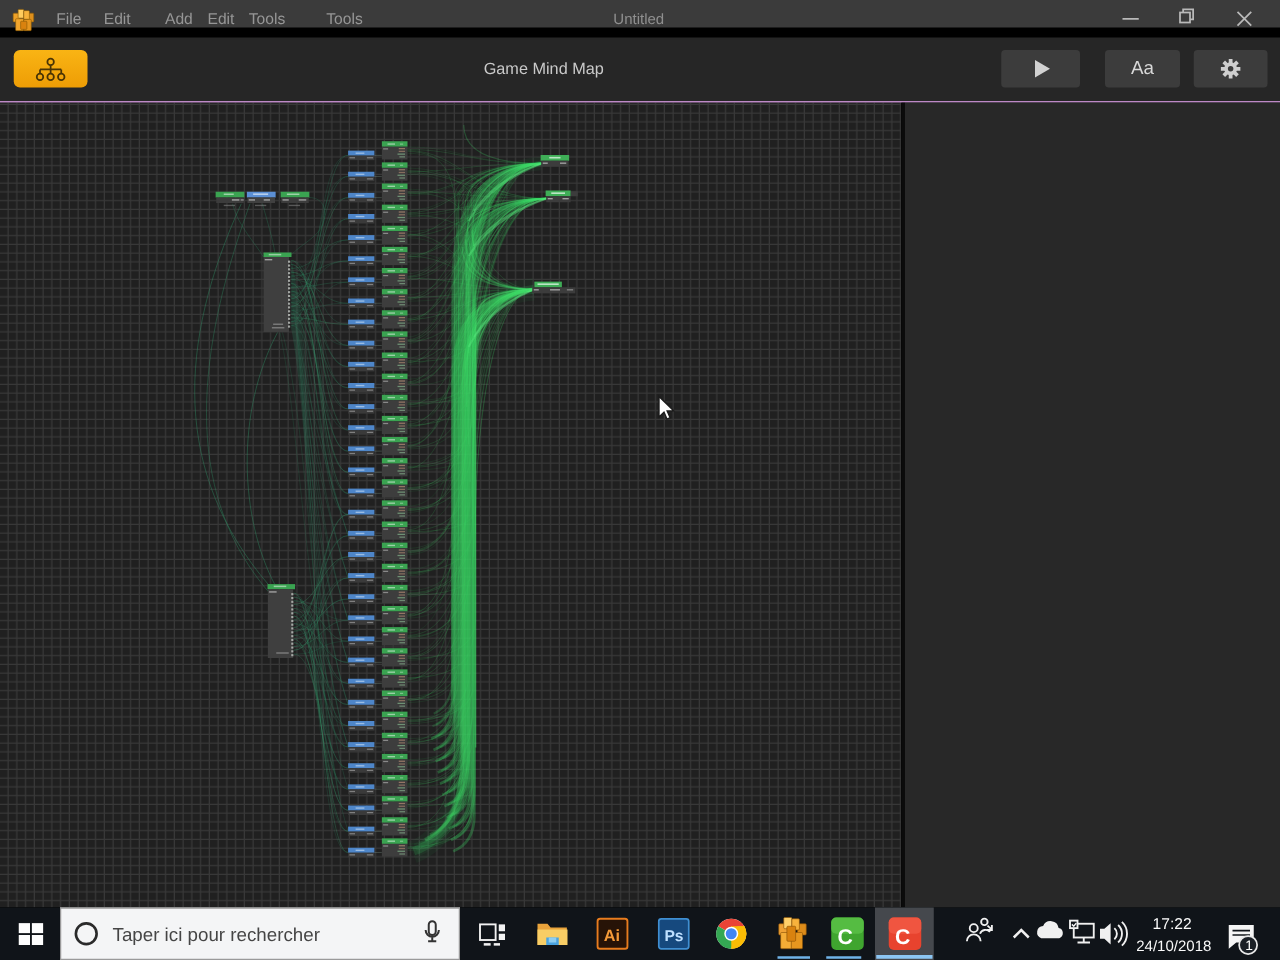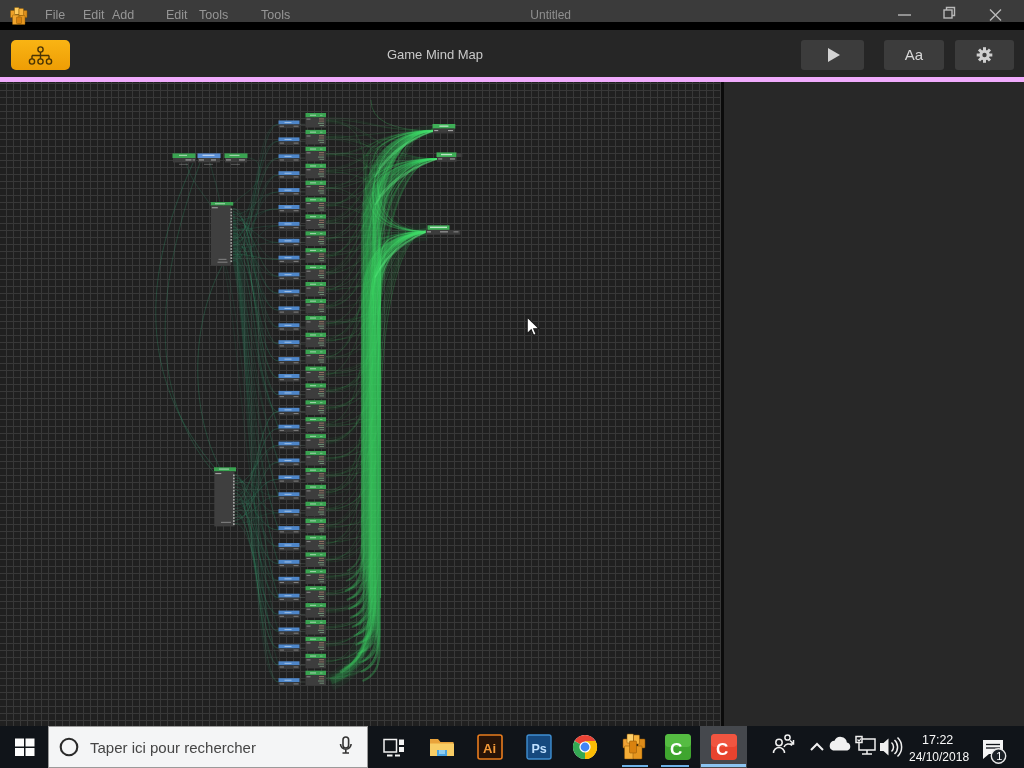--- a/index.html
+++ b/index.html
@@ -1,20 +1,20 @@
 <!DOCTYPE html>
 <html><head><meta charset="utf-8">
 <style>
 *{margin:0;padding:0;box-sizing:border-box}
 html,body{width:1024px;height:768px;overflow:hidden;background:#000;
  font-family:"Liberation Sans",sans-serif;}
 .abs{position:absolute}
 #titlebar{position:absolute;left:0;top:0;width:1024px;height:22px;background:#3b3b3b}
 #titlebar .menu{position:absolute;top:0;height:30px;line-height:30px;color:#969696;font-size:12.5px}
-#toolbar{position:absolute;left:0;top:30px;width:1024px;height:52px;background:#262626;border-bottom:5px solid #f0abfc}
+#toolbar{position:absolute;left:0;top:30px;width:1024px;height:52px;background:#262626;border-bottom:1px solid #f0abfc}
 .tbtn{position:absolute;top:10px;height:30px;background:#3c3c3c;border-radius:3px}
 #rightpanel{position:absolute;left:724px;top:82px;width:300px;height:644px;background:#282828}
 #divider{position:absolute;left:721px;top:82px;width:3px;height:644px;background:#0b0b0b}
 #taskbar{position:absolute;left:0;top:726px;width:1024px;height:42px;background:#101419}
 .tseg{position:absolute;top:726px}
 </style></head><body>
 
 <div id="titlebar">
  <svg class="abs" style="left:9px;top:5px" width="20" height="21" viewBox="0 0 20 21">
   <g stroke="#8a5a06" stroke-width="0.5">
@@ -22,25 +22,25 @@
    <rect x="13" y="5.5" width="5" height="7" fill="#dd8f1c" rx="0.6"></rect>
    <rect x="5.5" y="2.5" width="4.5" height="7" fill="#ffcc5e" rx="0.6"></rect>
    <rect x="10" y="3.5" width="4.5" height="7" fill="#f7b23c" rx="0.6"></rect>
    <rect x="3.5" y="10" width="6.5" height="9.5" fill="#f2a62e" rx="0.6"></rect>
    <rect x="10" y="10.5" width="6" height="9" fill="#e6961f" rx="0.6"></rect>
    <rect x="7.5" y="12" width="5" height="6.5" fill="#d9820f" rx="0.6"></rect>
   </g>
  </svg>
  <span class="menu" style="left:45px">File</span>
  <span class="menu" style="left:83px">Edit</span>
- <span class="menu" style="left:112px">Add</span>
+ <span class="menu" style="left:132px">Add</span>
  <span class="menu" style="left:166px">Edit</span>
  <span class="menu" style="left:199px">Tools</span>
  <span class="menu" style="left:261px">Tools</span>
- <span class="menu" style="left:451px;width:120px;text-align:right;color:#8f8f8f;font-size:12px">Untitled</span>
+ <span class="menu" style="left:451px;width:120px;text-align:center;color:#8f8f8f;font-size:12px">Untitled</span>
  <svg class="abs" style="left:890px;top:0" width="134" height="30" viewBox="0 0 134 30">
   <g stroke="#b9b9b9" stroke-width="1.4" fill="none">
    <line x1="8" y1="15" x2="21" y2="15"></line>
    <rect x="54" y="10" width="8" height="8"></rect>
    <path d="M 56.5 10 V 7.5 H 64.5 V 15.5 H 62"></path>
    <path d="M 100 9.5 L 111 20.5 M 111 9.5 L 100 20.5"></path>
   </g>
  </svg>
 </div>
 

